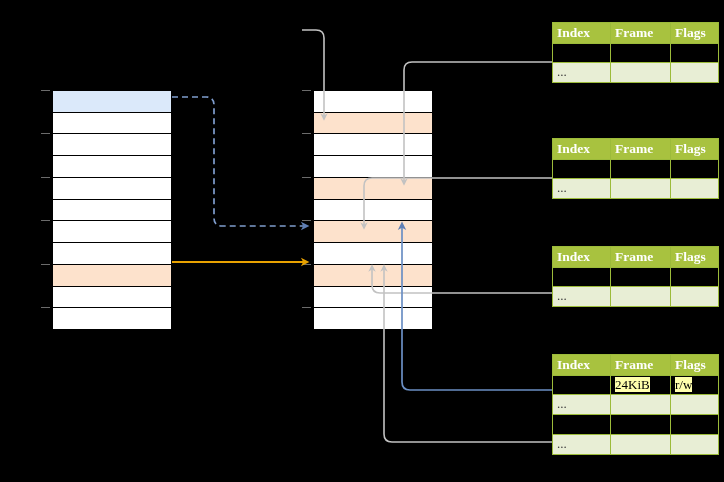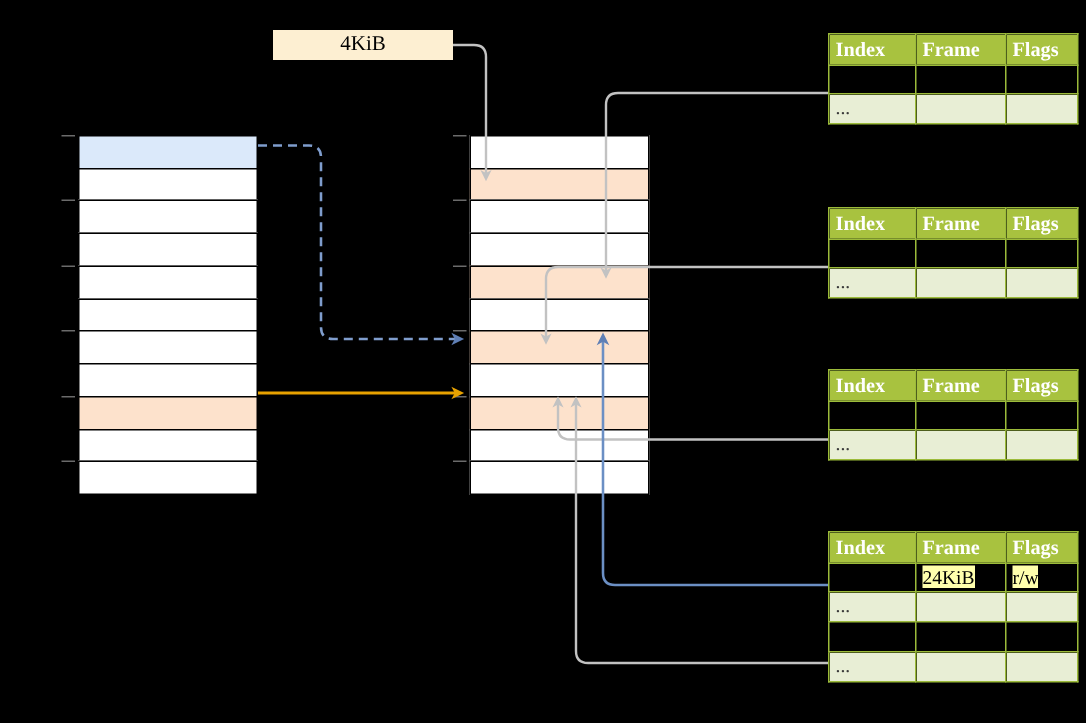--- a/index.html
+++ b/index.html
@@ -37,21 +37,20 @@
 
   
   #wires{position:absolute;left:0;top:0;width:724px;height:482px;
          pointer-events:none;}
 </style>
 </head>
 <body>
 
 <div id="stage">
 
-  <div class="sizebox" id="sizebox" style="left:182px;top:20px;width:120px;height:20px;">4KiB</div>
 
   <div class="col" id="virtcol" style="left:52px;top:90px;width:120px;height:239px;">
       <div class="cell blue" style="top: 0px; height: 22.7273px; width: 120px;"></div>
       <div class="cell" style="top: 21.7273px; height: 22.7273px; width: 120px;"></div>
       <div class="cell" style="top: 43.4545px; height: 22.7273px; width: 120px;"></div>
       <div class="cell" style="top: 65.1818px; height: 22.7273px; width: 120px;"></div>
       <div class="cell" style="top: 86.9091px; height: 22.7273px; width: 120px;"></div>
       <div class="cell" style="top: 108.636px; height: 22.7273px; width: 120px;"></div>
       <div class="cell" style="top: 130.364px; height: 22.7273px; width: 120px;"></div>
       <div class="cell" style="top: 152.091px; height: 22.7273px; width: 120px;"></div>

